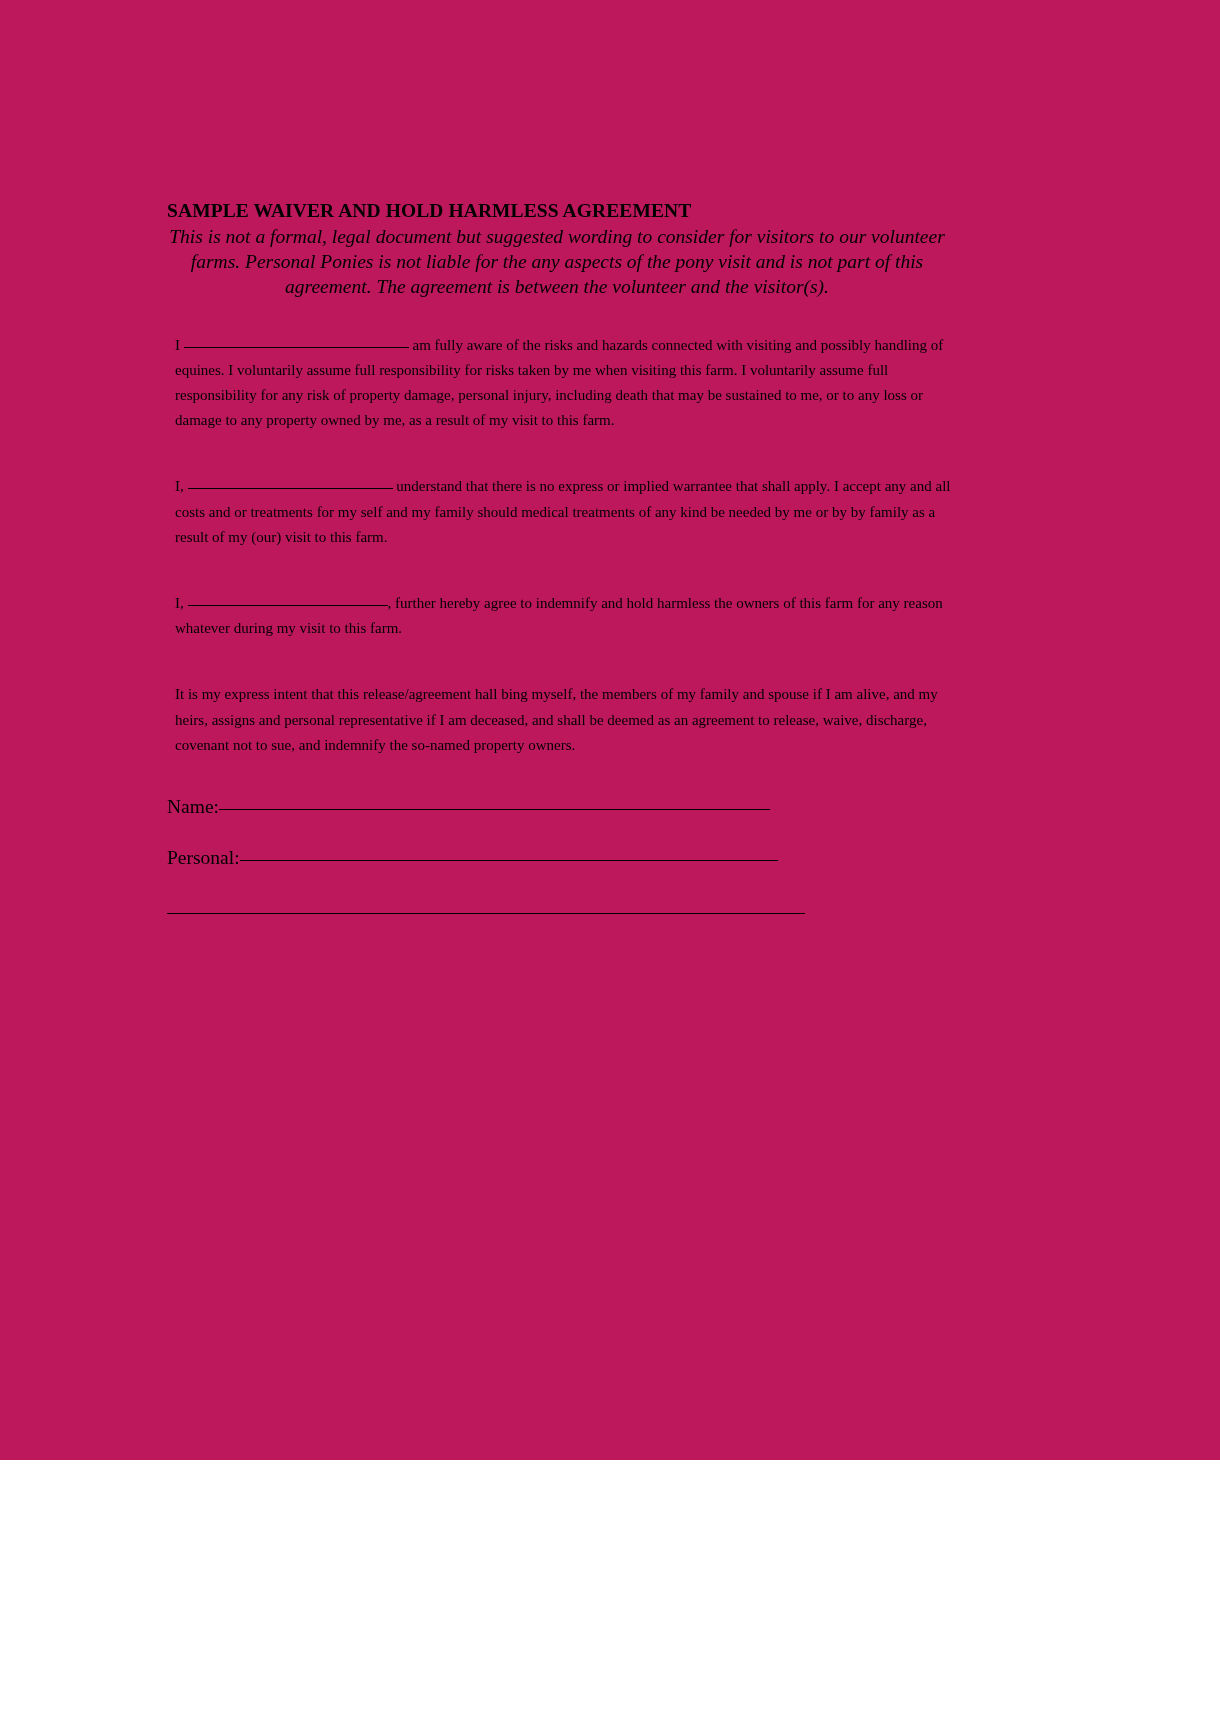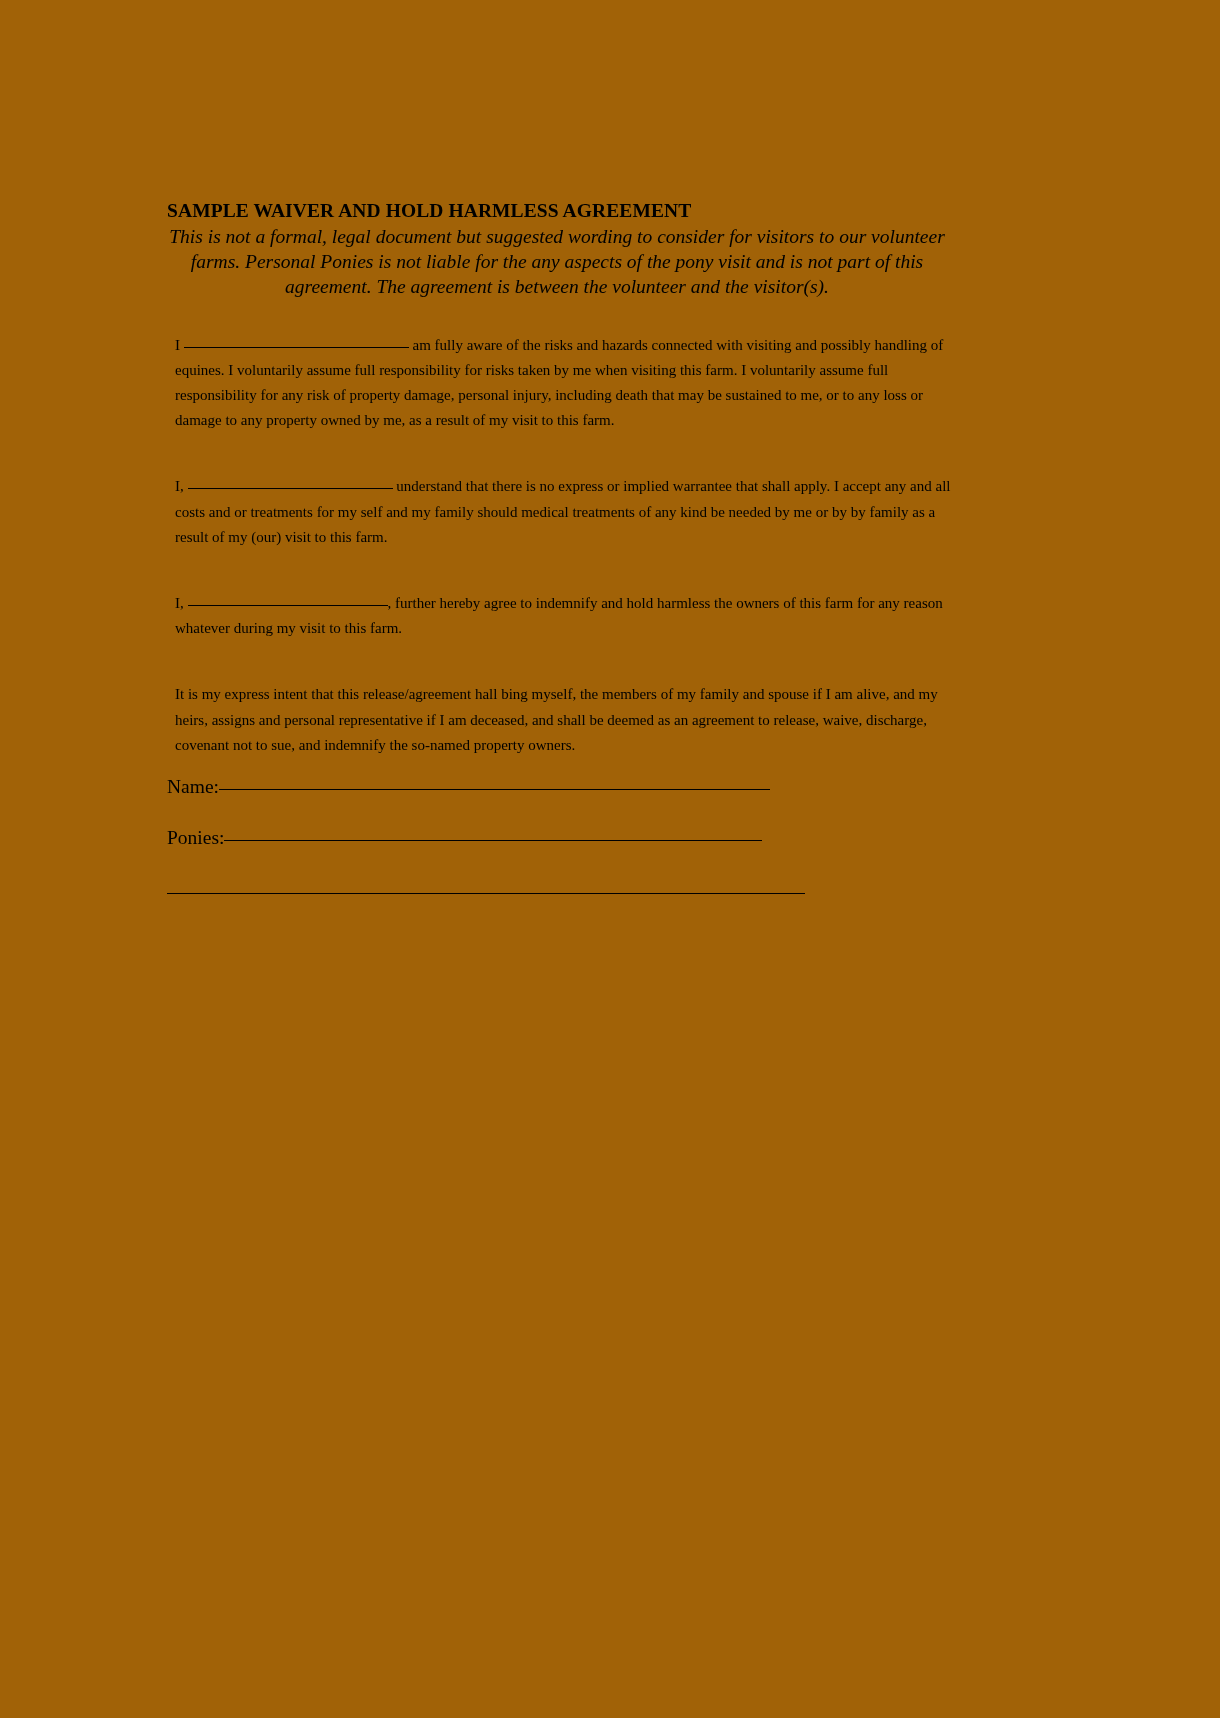--- a/index.html
+++ b/index.html
@@ -13,22 +13,22 @@
     height: 1718px;
     position: relative;
     font-family: "Liberation Serif", "DejaVu Serif", serif;
     color: #000000;
     -webkit-font-smoothing: antialiased;
   }
   .page {
     position: absolute;
     left: 0; top: 0;
     width: 1220px;
-    height: 1718px;
-    background: #a16207;
+    height: 1460px;
+    background: #be185d;
     overflow: hidden;
   }
   .content {
     position: absolute;
     left: 167px;
     top: 198px;
     width: 782px;
   }
   .doc-title {
     font-size: 19.5px;
@@ -57,21 +57,21 @@
   .gap-md { height: 25px; }
   .blank-rule {
     display: inline-block;
     border-bottom: 1.6px solid #000;
     vertical-align: 2px;
   }
   .blank-a { width: 225px; }
   .blank-b { width: 205px; }
   .blank-c { width: 200px; }
 
-  .field-block { margin-top: 16px; }
+  .field-block { margin-top: 36px; }
   .field-row {
     font-size: 19.5px;
     line-height: 25.2px;
     white-space: nowrap;
     margin: 0;
   }
   .field-label { }
   .field-rule {
     display: inline-block;
     border-bottom: 1.7px solid #000;
@@ -116,21 +116,21 @@
     <div class="gap-md"></div>
 
     <p class="para">It is my express intent that this release/agreement hall bing myself, the members of my family and spouse if I am alive, and my heirs, assigns and personal representative if I am deceased, and shall be deemed as an agreement to release, waive, discharge, covenant not to sue, and indemnify the so-named property owners.</p>
 
     <div class="field-block">
 
       <p class="field-row"><span class="field-label">Name:</span><span class="field-rule rule-name"></span></p>
 
       <div class="spacer-26"></div>
 
-      <p class="field-row"><span class="field-label">Ponies:</span><span class="field-rule rule-address"></span></p>
+      <p class="field-row"><span class="field-label">Personal:</span><span class="field-rule rule-address"></span></p>
 
       <div class="spacer-28"></div>
 
       <p class="field-row"><span class="field-rule rule-blank"></span></p>
 
       <div class="spacer-22"></div>
 
 
     </div>
 

